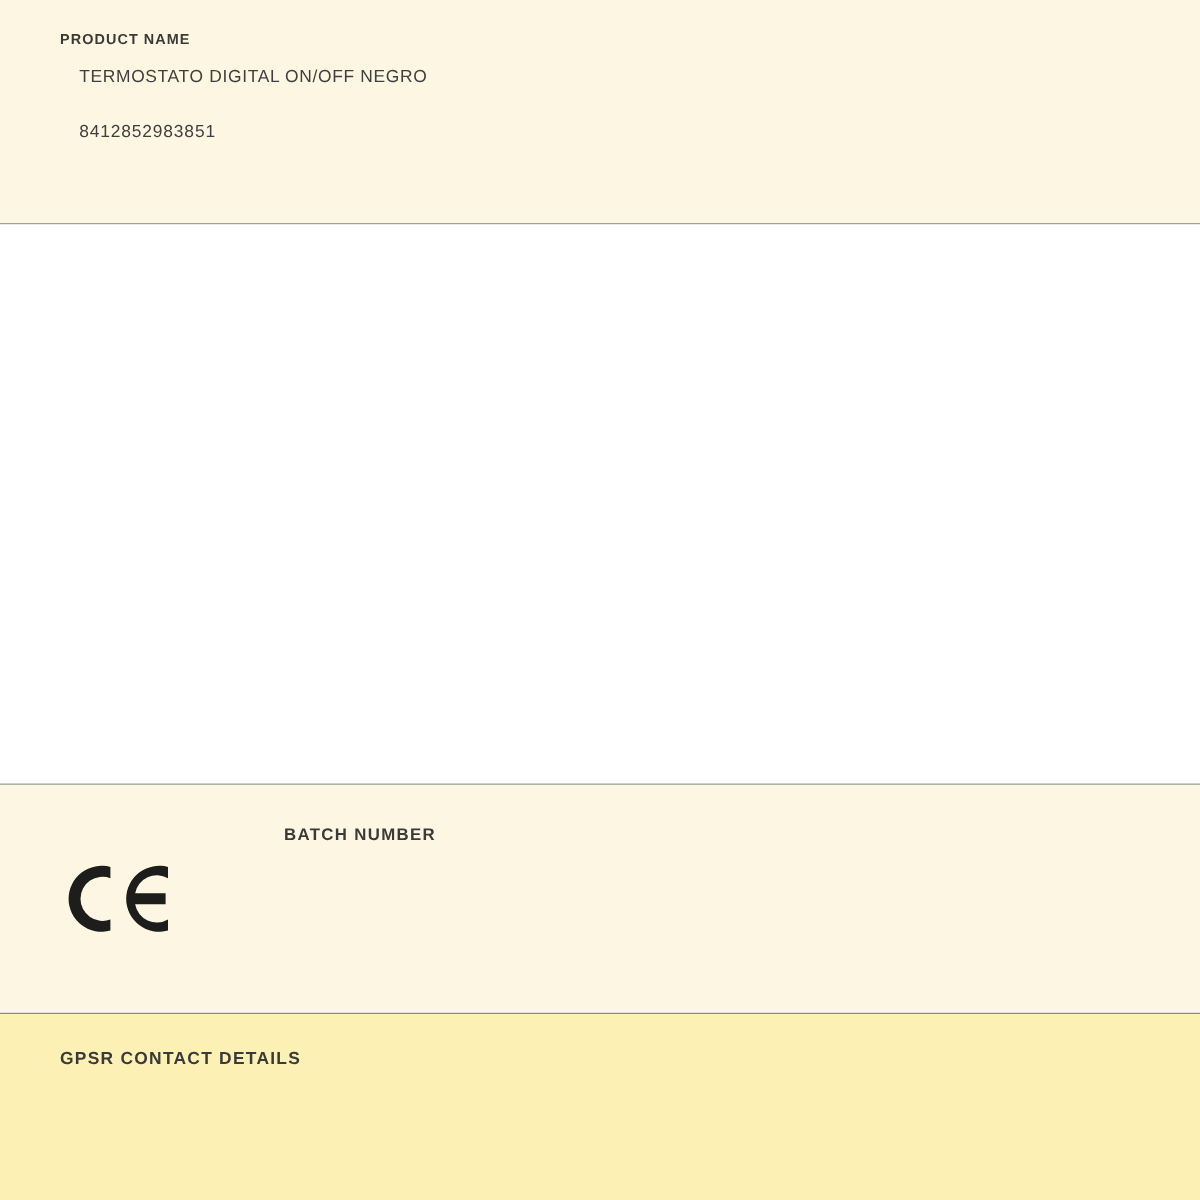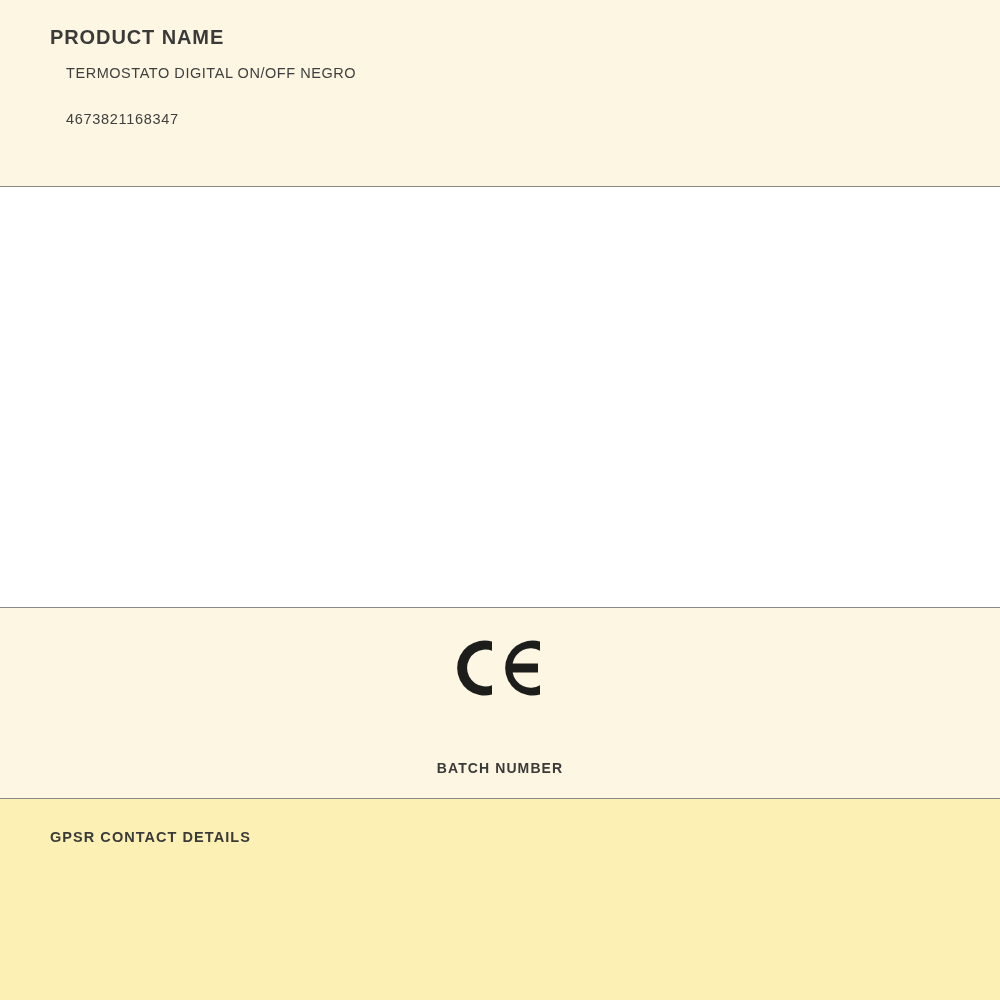--- a/index.html
+++ b/index.html
@@ -24,21 +24,21 @@
 
   
   .top-block {
     background: #fdf6e3;
     border-bottom: 1px solid #8a8a86;
     padding: 26px 50px 18px 50px;
     box-sizing: border-box;
     height: 187px;
   }
   .field-label {
-    font-size: 20px;
+    font-size: 12px;
     font-weight: 700;
     letter-spacing: 0.9px;
     color: #3a3a38;
     margin: 0 0 10px 0;
     text-transform: uppercase;
   }
   .field-value {
     font-size: 14.5px;
     font-weight: 400;
     letter-spacing: 0.55px;
@@ -66,21 +66,21 @@
   .compliance {
     background: #fdf6e3;
     border-bottom: 1px solid #8a8a86;
     height: 191px;
     box-sizing: border-box;
     position: relative;
     padding: 0;
   }
   .compliance-grid {
     display: grid;
-    grid-template-columns: 1fr;
+    grid-template-columns: 1fr 1fr 1fr 1fr 1fr;
     grid-template-rows: 1fr 1fr;
     height: 100%;
     box-sizing: border-box;
   }
   .cell {
     display: flex;
     flex-direction: column;
     align-items: center;
     justify-content: flex-start;
     padding-top: 33px;
@@ -112,21 +112,21 @@
     justify-content: center;
     padding: 0;
   }
   .ce-mark {
     display: block;
   }
 
   
   .gpsr {
     background: #fdf0b4;
-    height: 201px;
+    height: 155px;
     box-sizing: border-box;
     padding: 30px 50px 0 50px;
   }
   .gpsr-label {
     font-size: 14.5px;
     font-weight: 700;
     letter-spacing: 1.05px;
     color: #3a3a38;
     text-transform: uppercase;
     margin: 0;
@@ -144,21 +144,21 @@
 <body>
 
 <div class="sheet">
 
   <div class="top-block">
     <div class="field-group">
       <p class="field-label">PRODUCT NAME</p>
       <p class="field-value">TERMOSTATO DIGITAL ON/OFF NEGRO</p>
     </div>
     <div class="field-group">
-      <p class="field-value ean-value">4673821168347</p>
+      <p class="field-value ean-value">8412852983851</p>
     </div>
   </div>
 
   <div class="media-area"></div>
 
   <div class="compliance">
     <div class="compliance-grid">
 
       <div class="cell">
         <span class="cell-label">BATCH NUMBER</span>

